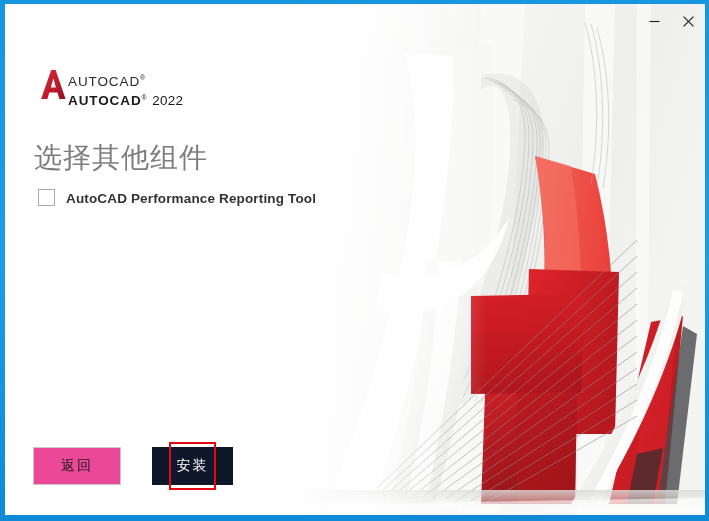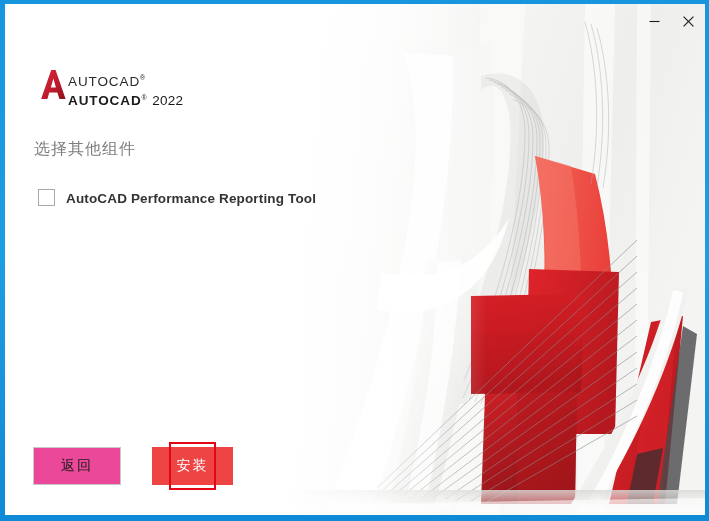--- a/index.html
+++ b/index.html
@@ -85,21 +85,21 @@
     white-space: nowrap;
     margin-top: 1px;
   }
   #brand-product { font-weight: 700; }
   #brand-product .tm { font-size: 7px; vertical-align: super; font-weight:400; }
   #brand-version { font-weight: 400; letter-spacing: 0.2px; margin-top: 28px; }
 
   #page-heading {
     position: absolute;
     left: 29px; top: 135px;
-    font-size: 16px;
+    font-size: 28px;
     color: #7d7d7d;
     font-weight: 400;
     letter-spacing: 1px;
     white-space: nowrap;
   }
 
   #component-list {
     position: absolute;
     left: 33px; top: 185px;
   }
@@ -141,21 +141,21 @@
     letter-spacing: 2px;
     cursor: pointer;
   }
   #install-button-wrap {
     position: relative;
     margin-left: 31px;
   }
   #install-button {
     width: 81px; height: 38px;
     border: none;
-    background: #ef4444;
+    background: #0f172a;
     color: #ffffff;
     font-size: 14px;
     font-family: "Liberation Sans","DejaVu Sans",sans-serif;
     letter-spacing: 2px;
     cursor: pointer;
   }
   #install-highlight-box {
     position: absolute;
     left: 17px; top: -5px;
     width: 47px; height: 48px;

